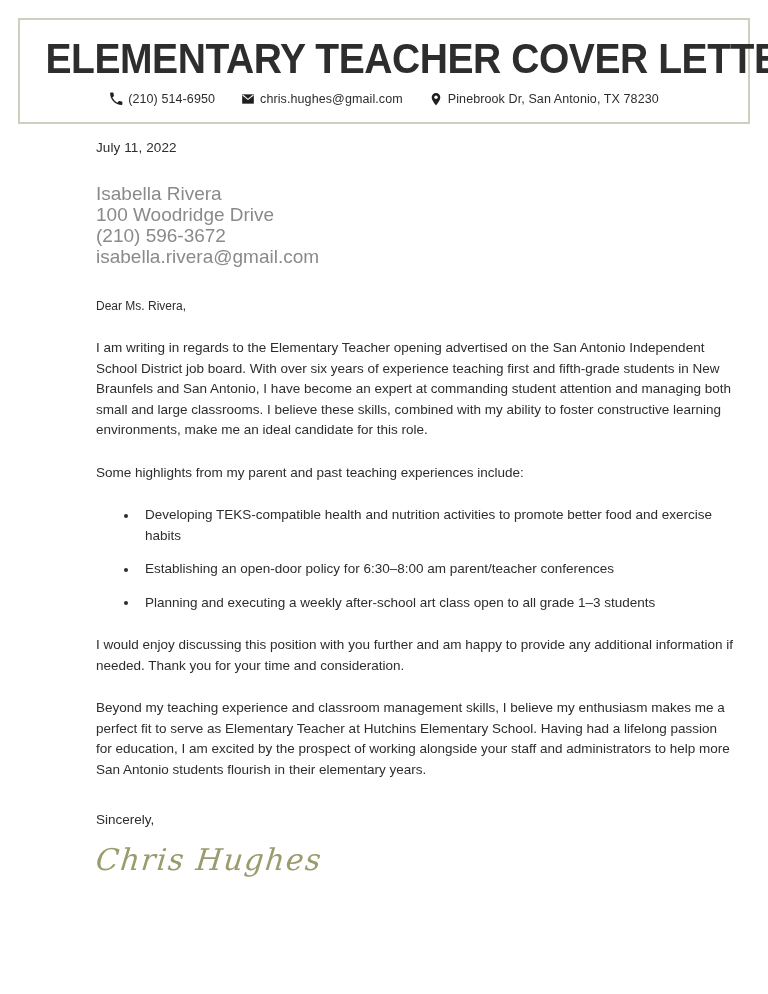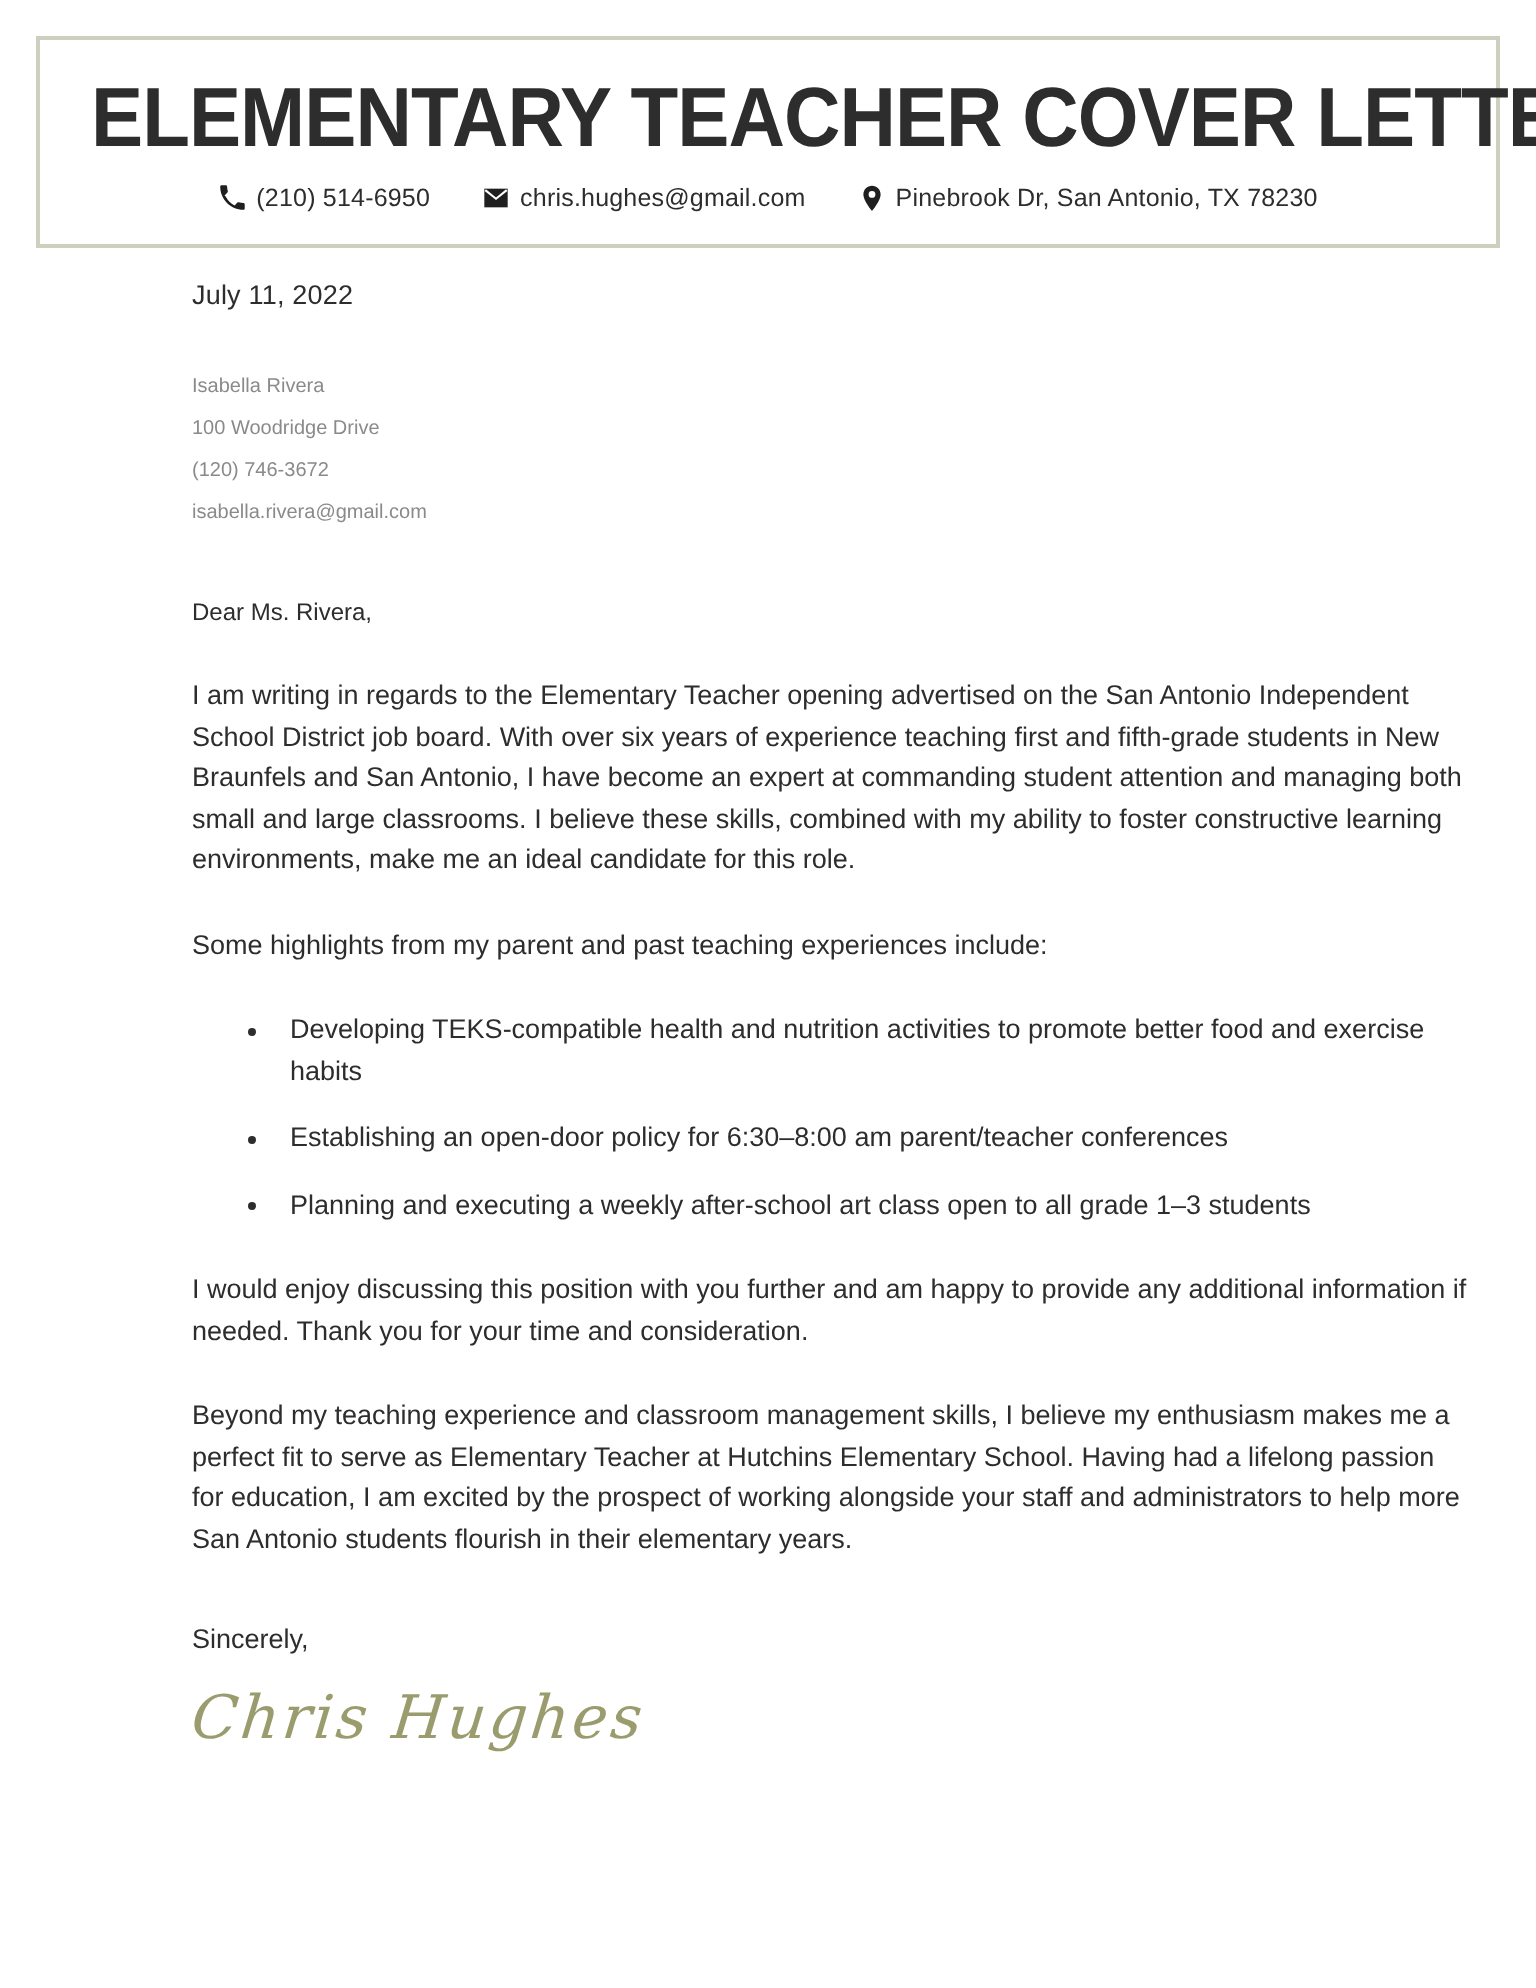--- a/index.html
+++ b/index.html
@@ -89,21 +89,21 @@
   }
   .date-line {
     font-size: 13.5px;
     color: #2d2d2d;
     margin: 0 0 28px 0;
     letter-spacing: 0.1px;
   }
   .recipient {
     margin: 0 0 32px 0;
     color: #8a8a8a;
-    font-size: 10px;
+    font-size: 19px;
     line-height: 21px;
   }
   .recipient div { white-space: nowrap; }
   .salutation {
     font-size: 12px;
     color: #2d2d2d;
     margin: 0 0 25px 0;
   }
   p.para {
     font-size: 13.5px;
@@ -195,21 +195,21 @@
     </div>
   </div>
 
   <div class="body-wrap">
 
     <div class="date-line">July 11, 2022</div>
 
     <div class="recipient">
       <div>Isabella Rivera</div>
       <div>100 Woodridge Drive</div>
-      <div>(120) 746-3672</div>
+      <div>(210) 596-3672</div>
       <div>isabella.rivera@gmail.com</div>
     </div>
 
     <div class="salutation">Dear Ms. Rivera,</div>
 
     <p class="para">I am writing in regards to the Elementary Teacher opening advertised on the San Antonio Independent School District job board. With over six years of experience teaching first and fifth-grade students in New Braunfels and San Antonio, I have become an expert at commanding student attention and managing both small and large classrooms. I believe these skills, combined with my ability to foster constructive learning environments, make me an ideal candidate for this role.</p>
 
     <p class="para">Some highlights from my parent and past teaching experiences include:</p>
 
     <ul class="highlights">

